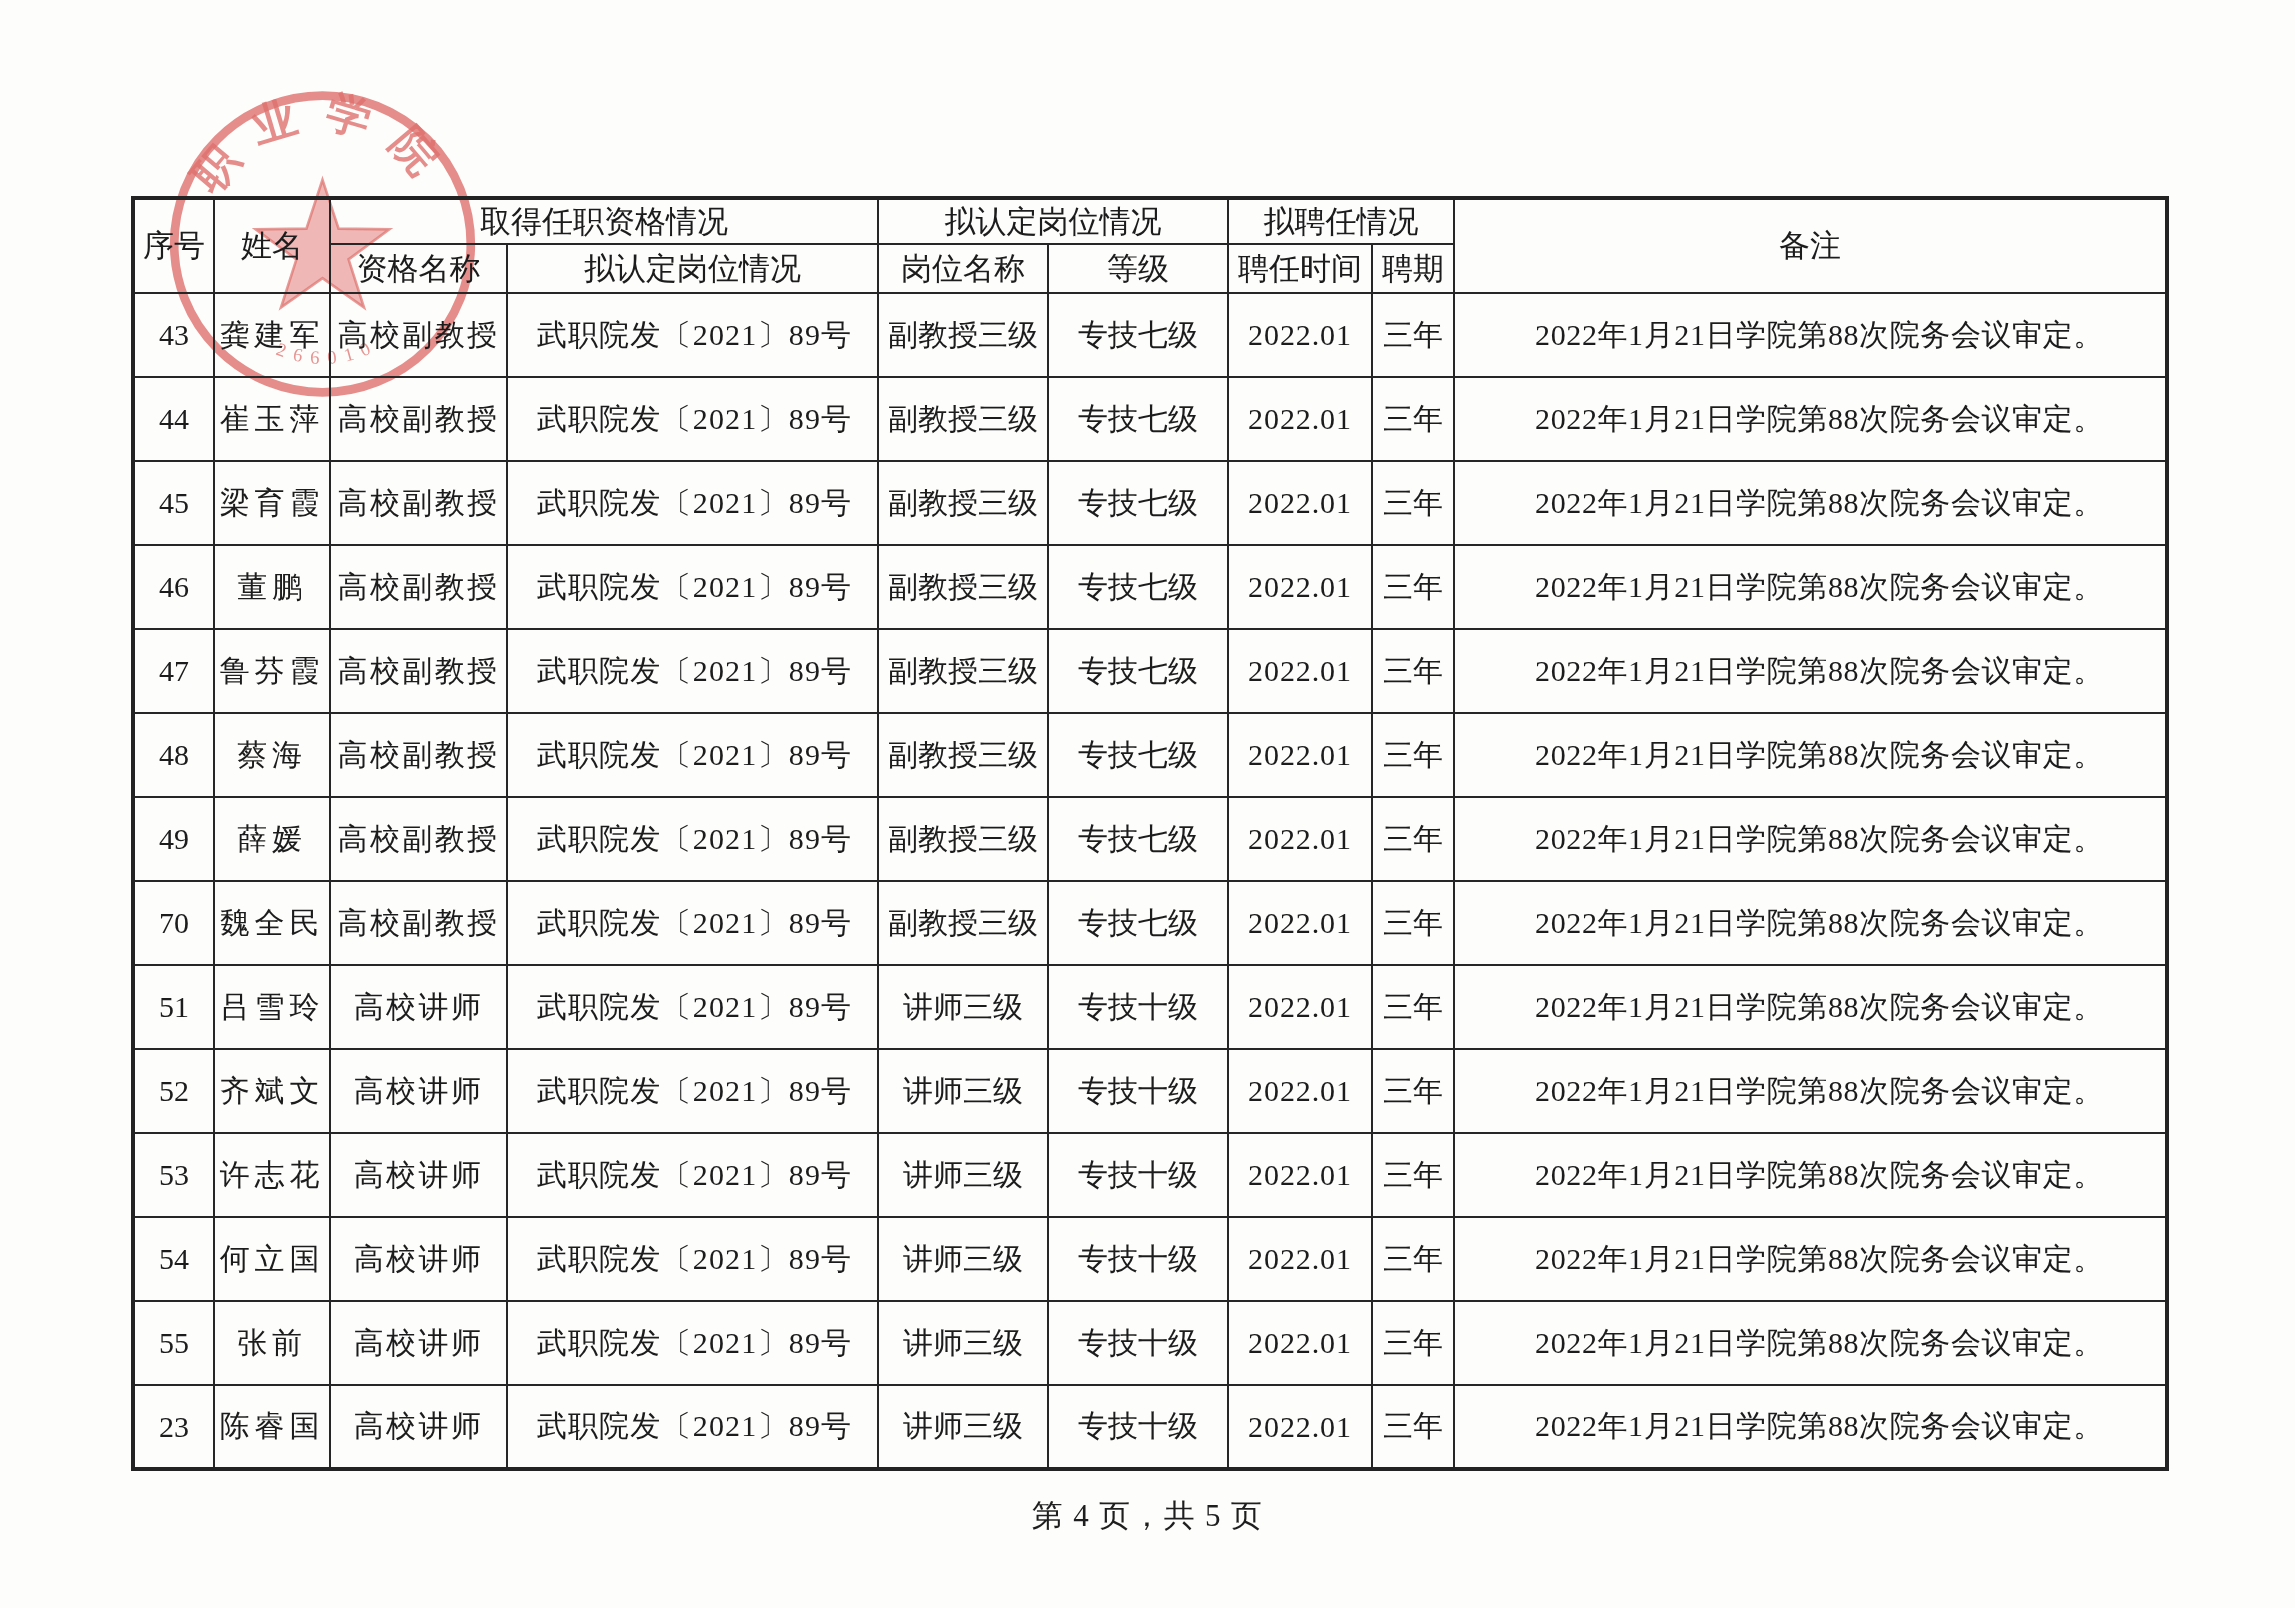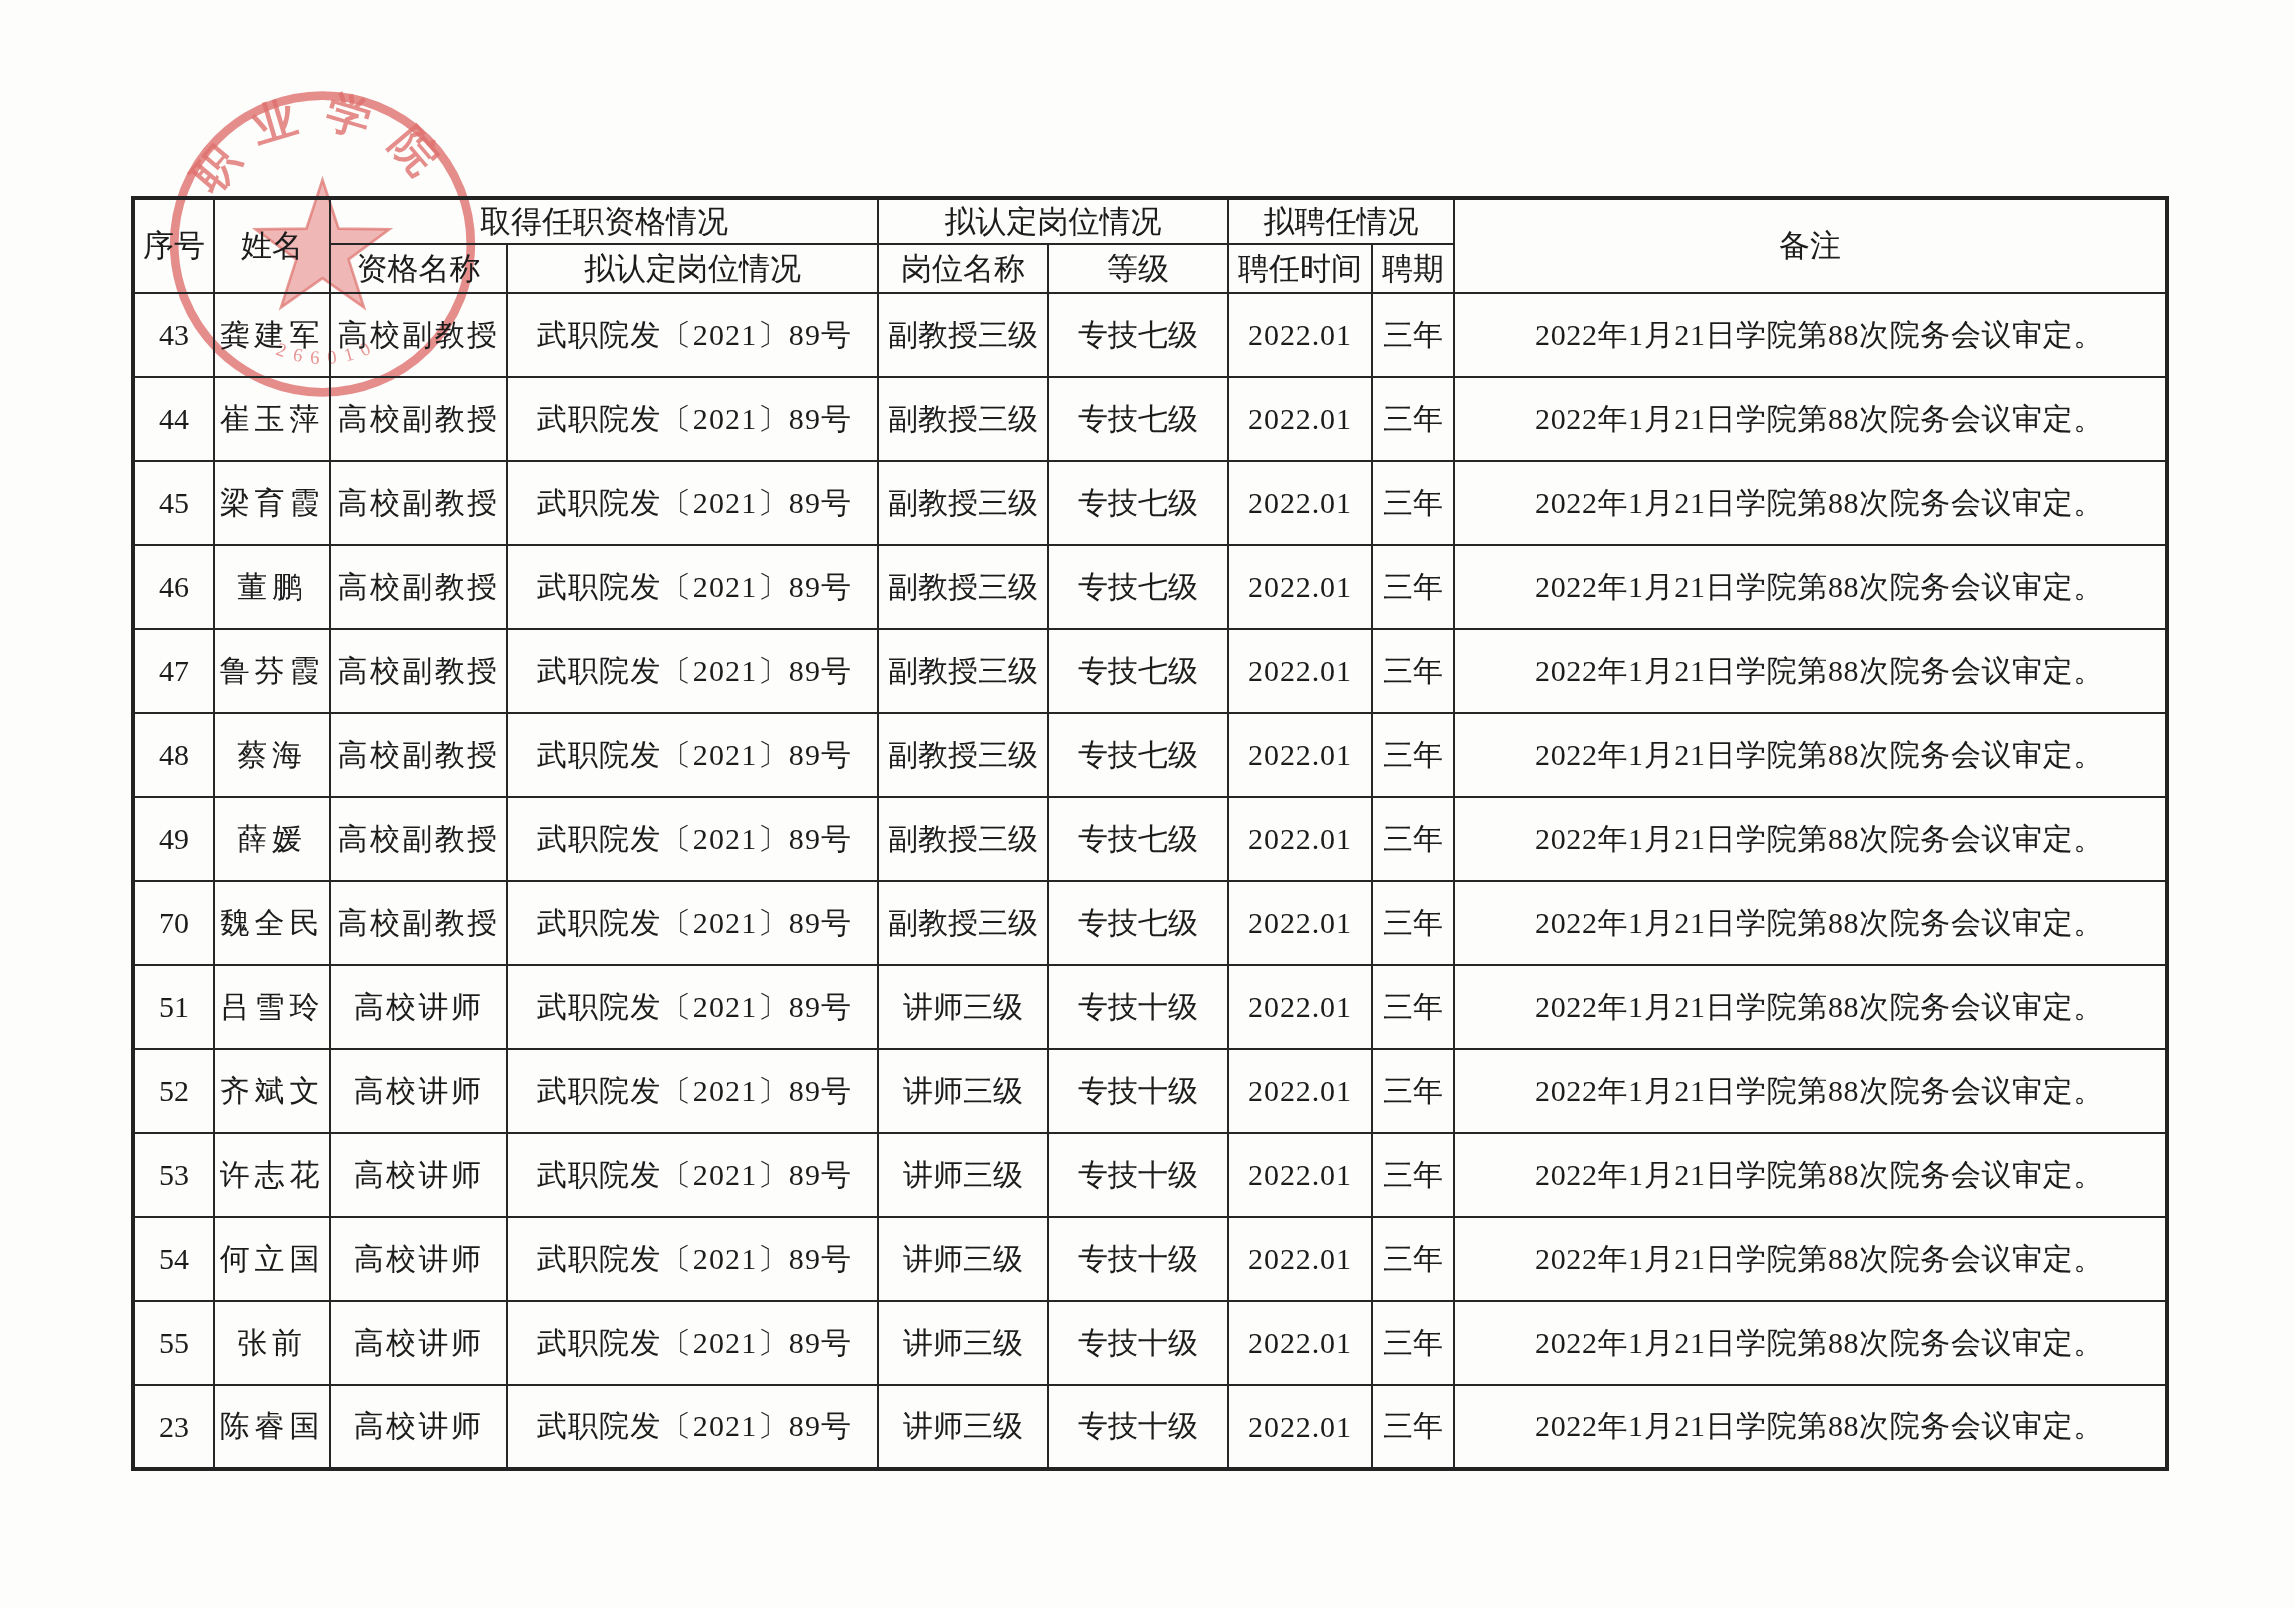--- a/index.html
+++ b/index.html
@@ -299,15 +299,16 @@
       <td class="c-doc">武职院发〔2021〕89号</td>
       <td class="c-post">讲师三级</td>
       <td class="c-grade">专技十级</td>
       <td class="c-time">2022.01</td>
       <td class="c-term">三年</td>
       <td class="c-remark">2022年1月21日学院第88次院务会议审定。</td>
     </tr>
       </tbody>
   </table>
 
+  <div class="doc-footer">第 4 页，共 5 页</div>
 
 </div>
 
 
 </body></html>

